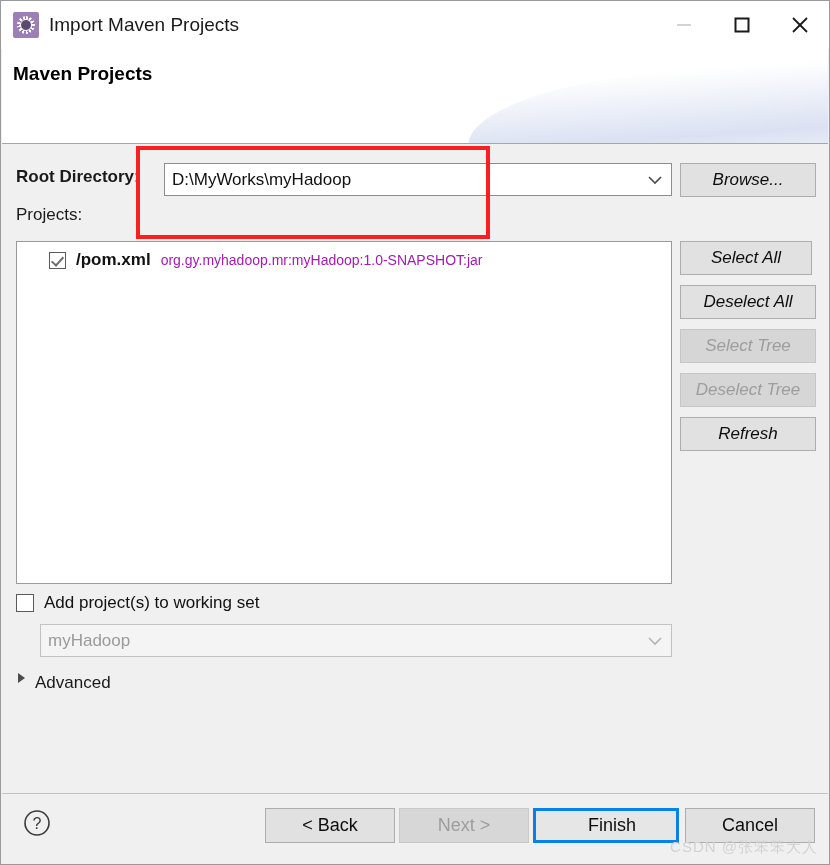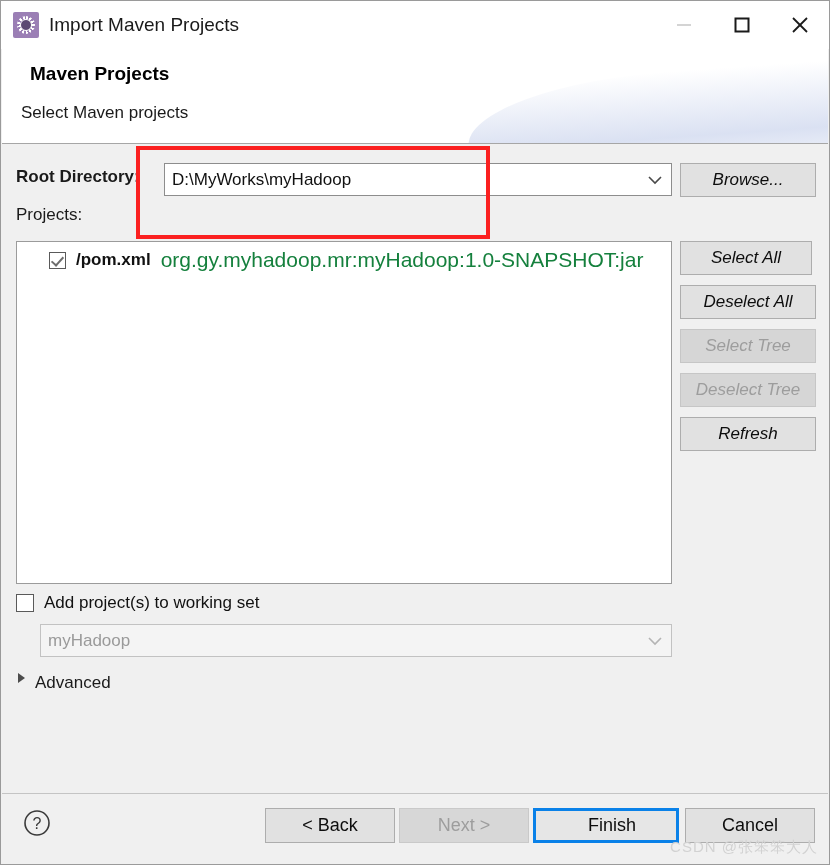--- a/index.html
+++ b/index.html
@@ -108,21 +108,20 @@
     border-bottom: 1px solid #a6a6a6;
     box-sizing: border-box;
     overflow: hidden;
   }
   .header-title {
     position: absolute;
     left: 11px; top: 14px;
     font-size: 19px;
     font-weight: bold;
     color: #000000;
-    margin-left: 17px;
   }
   .header-sub {
     position: absolute;
     left: 19px; top: 54px;
     font-size: 17px;
     color: #1a1a1a;
   }
 
   
   .content {
@@ -239,22 +238,22 @@
   }
   .tree-name {
     margin-left: 10px;
     font-size: 17px;
     font-weight: bold;
     color: #111111;
     white-space: nowrap;
   }
   .tree-coords {
     margin-left: 10px;
-    font-size: 21px;
-    color: #15803d;
+    font-size: 14px;
+    color: #a21caf;
     white-space: nowrap;
   }
 
   
   #ws-check-row {
     position: absolute;
     left: 14px; top: 448px;
     display: flex;
     align-items: center;
   }
@@ -371,21 +370,20 @@
           <line x1="4" y1="4" x2="18" y2="18" stroke="#1a1a1a" stroke-width="1.8"></line>
           <line x1="18" y1="4" x2="4" y2="18" stroke="#1a1a1a" stroke-width="1.8"></line>
         </svg>
       </div>
     </div>
   </div>
 
   <div class="header">
     <div class="swoosh"></div>
     <div class="header-title">Maven Projects</div>
-    <div class="header-sub">Select Maven projects</div>
   </div>
 
   <div class="content">
 
     <div class="lbl" id="lbl-root">Root Directory:</div>
 
     <div class="combo" id="root-combo">
       <div class="combo-text">D:\MyWorks\myHadoop</div>
       <div class="combo-arrow">
         <svg width="16" height="10" viewBox="0 0 16 10">

